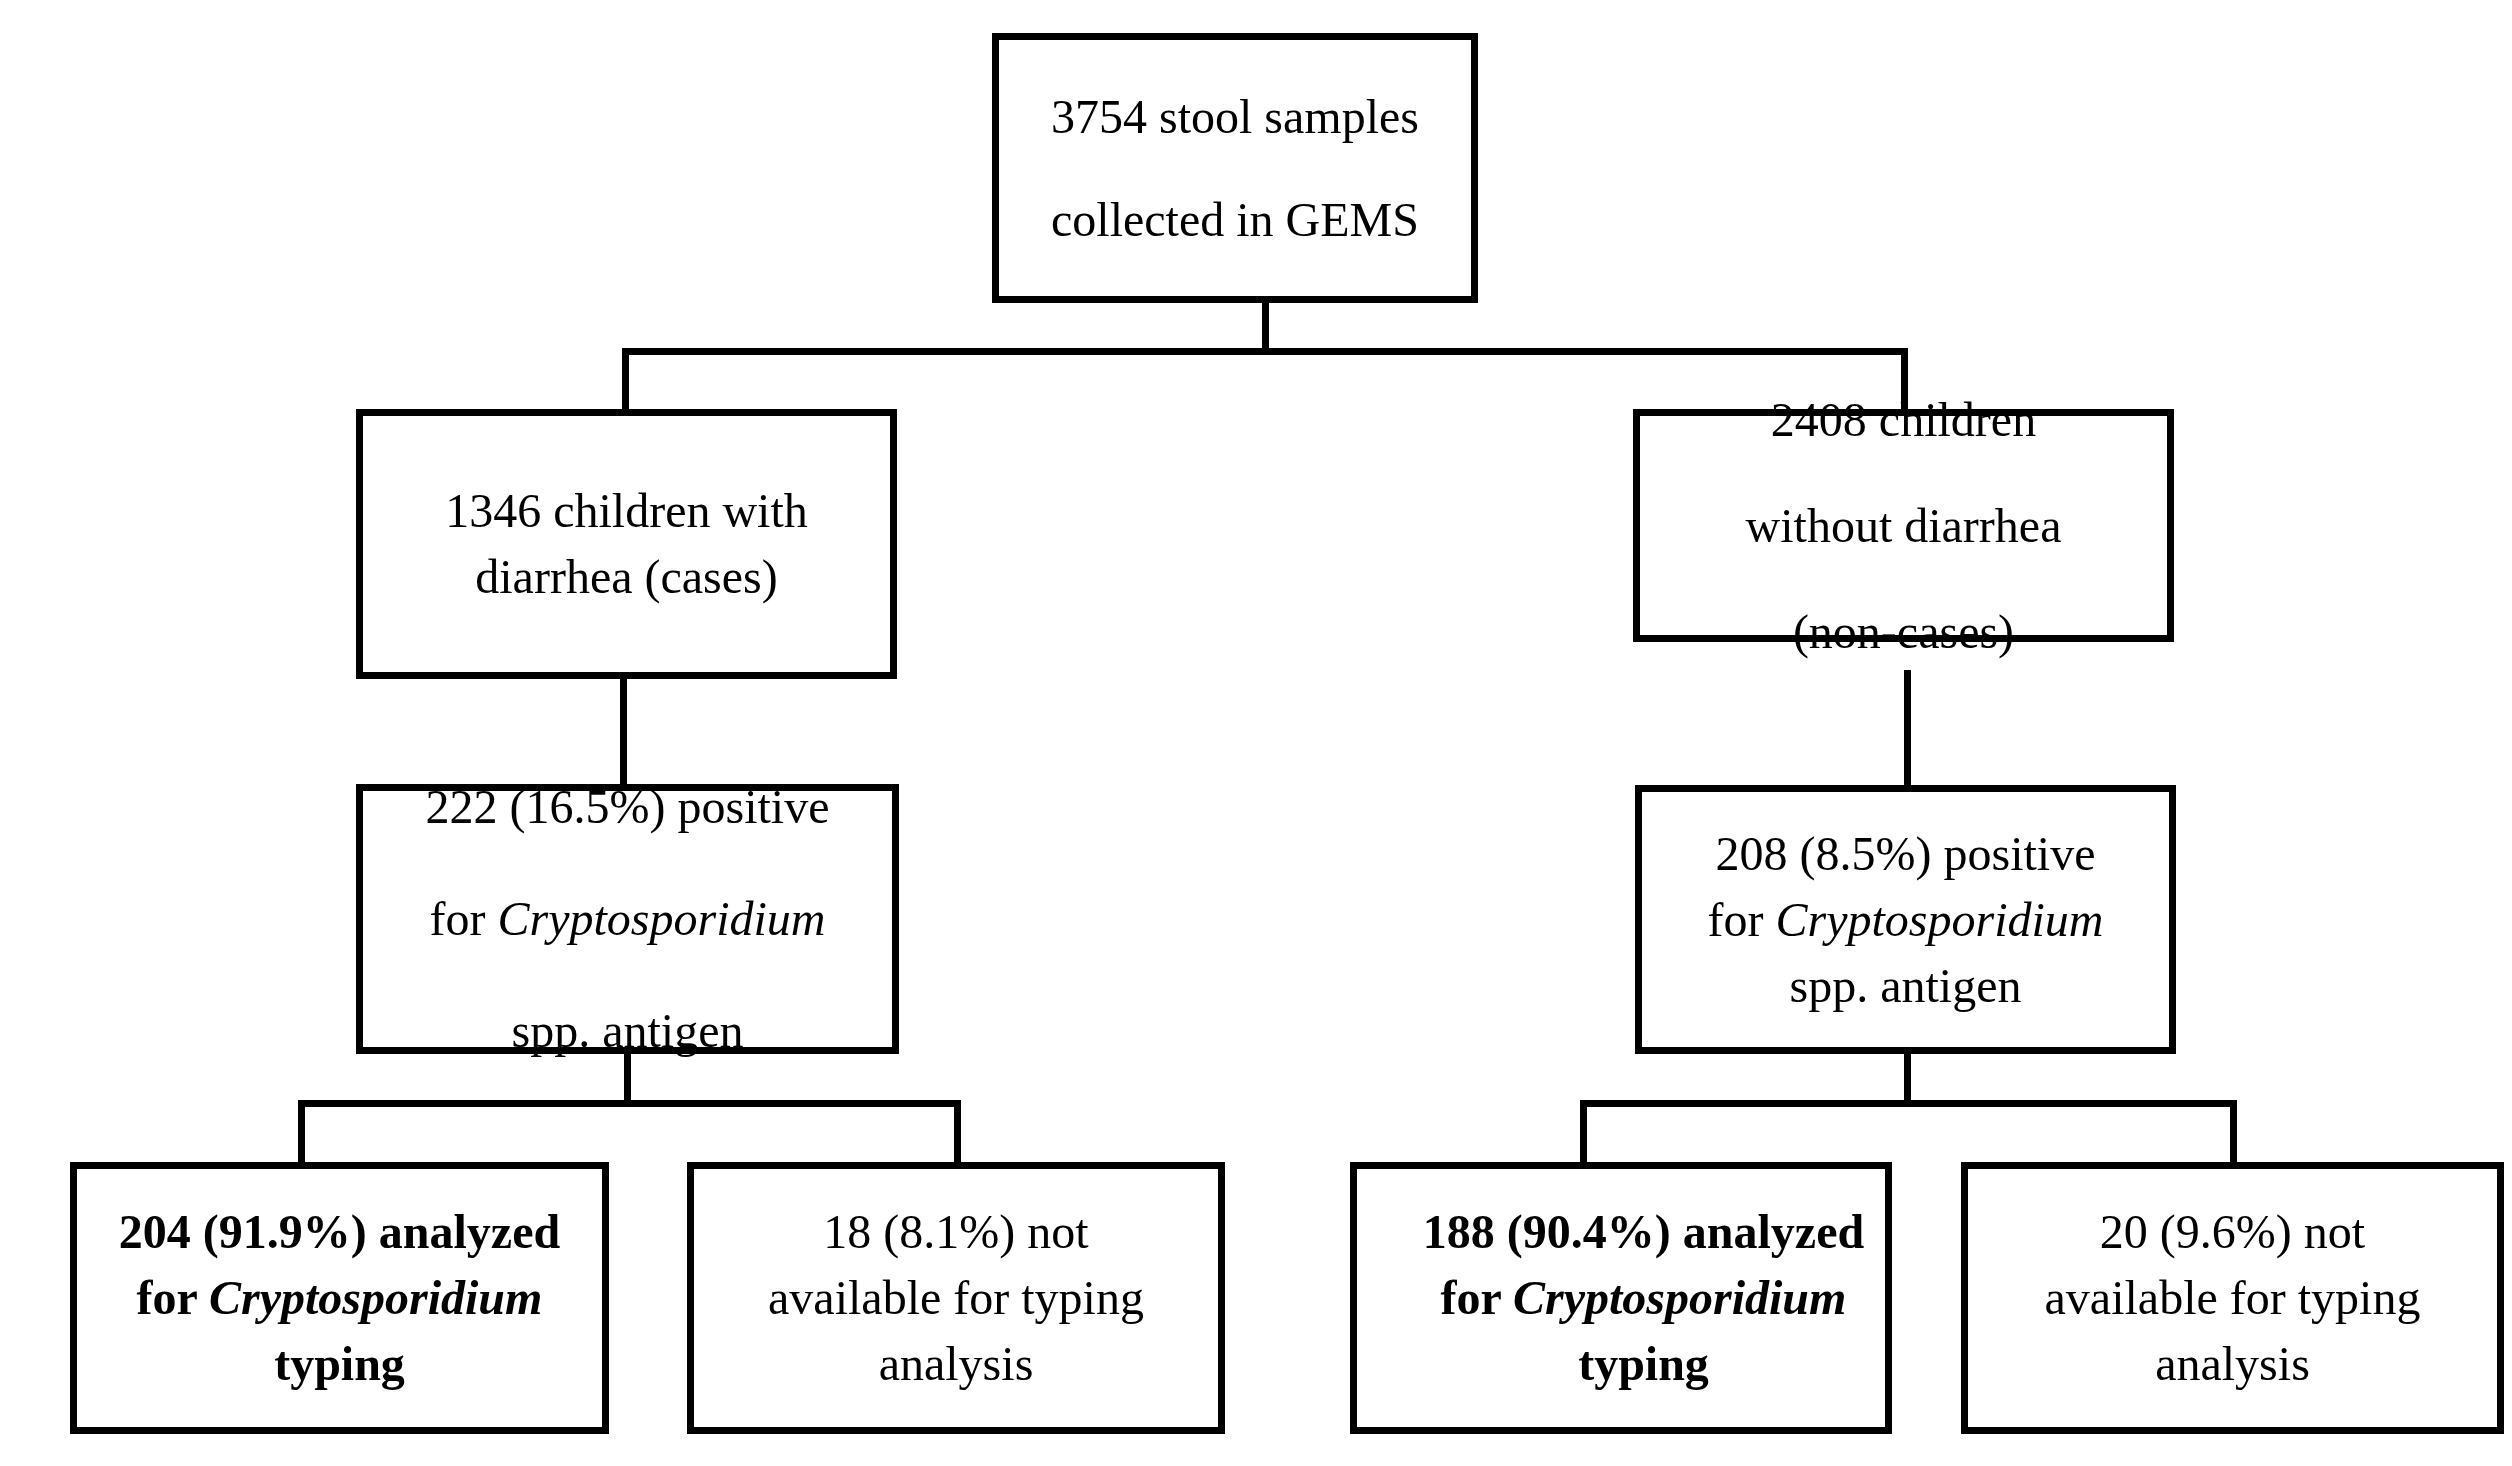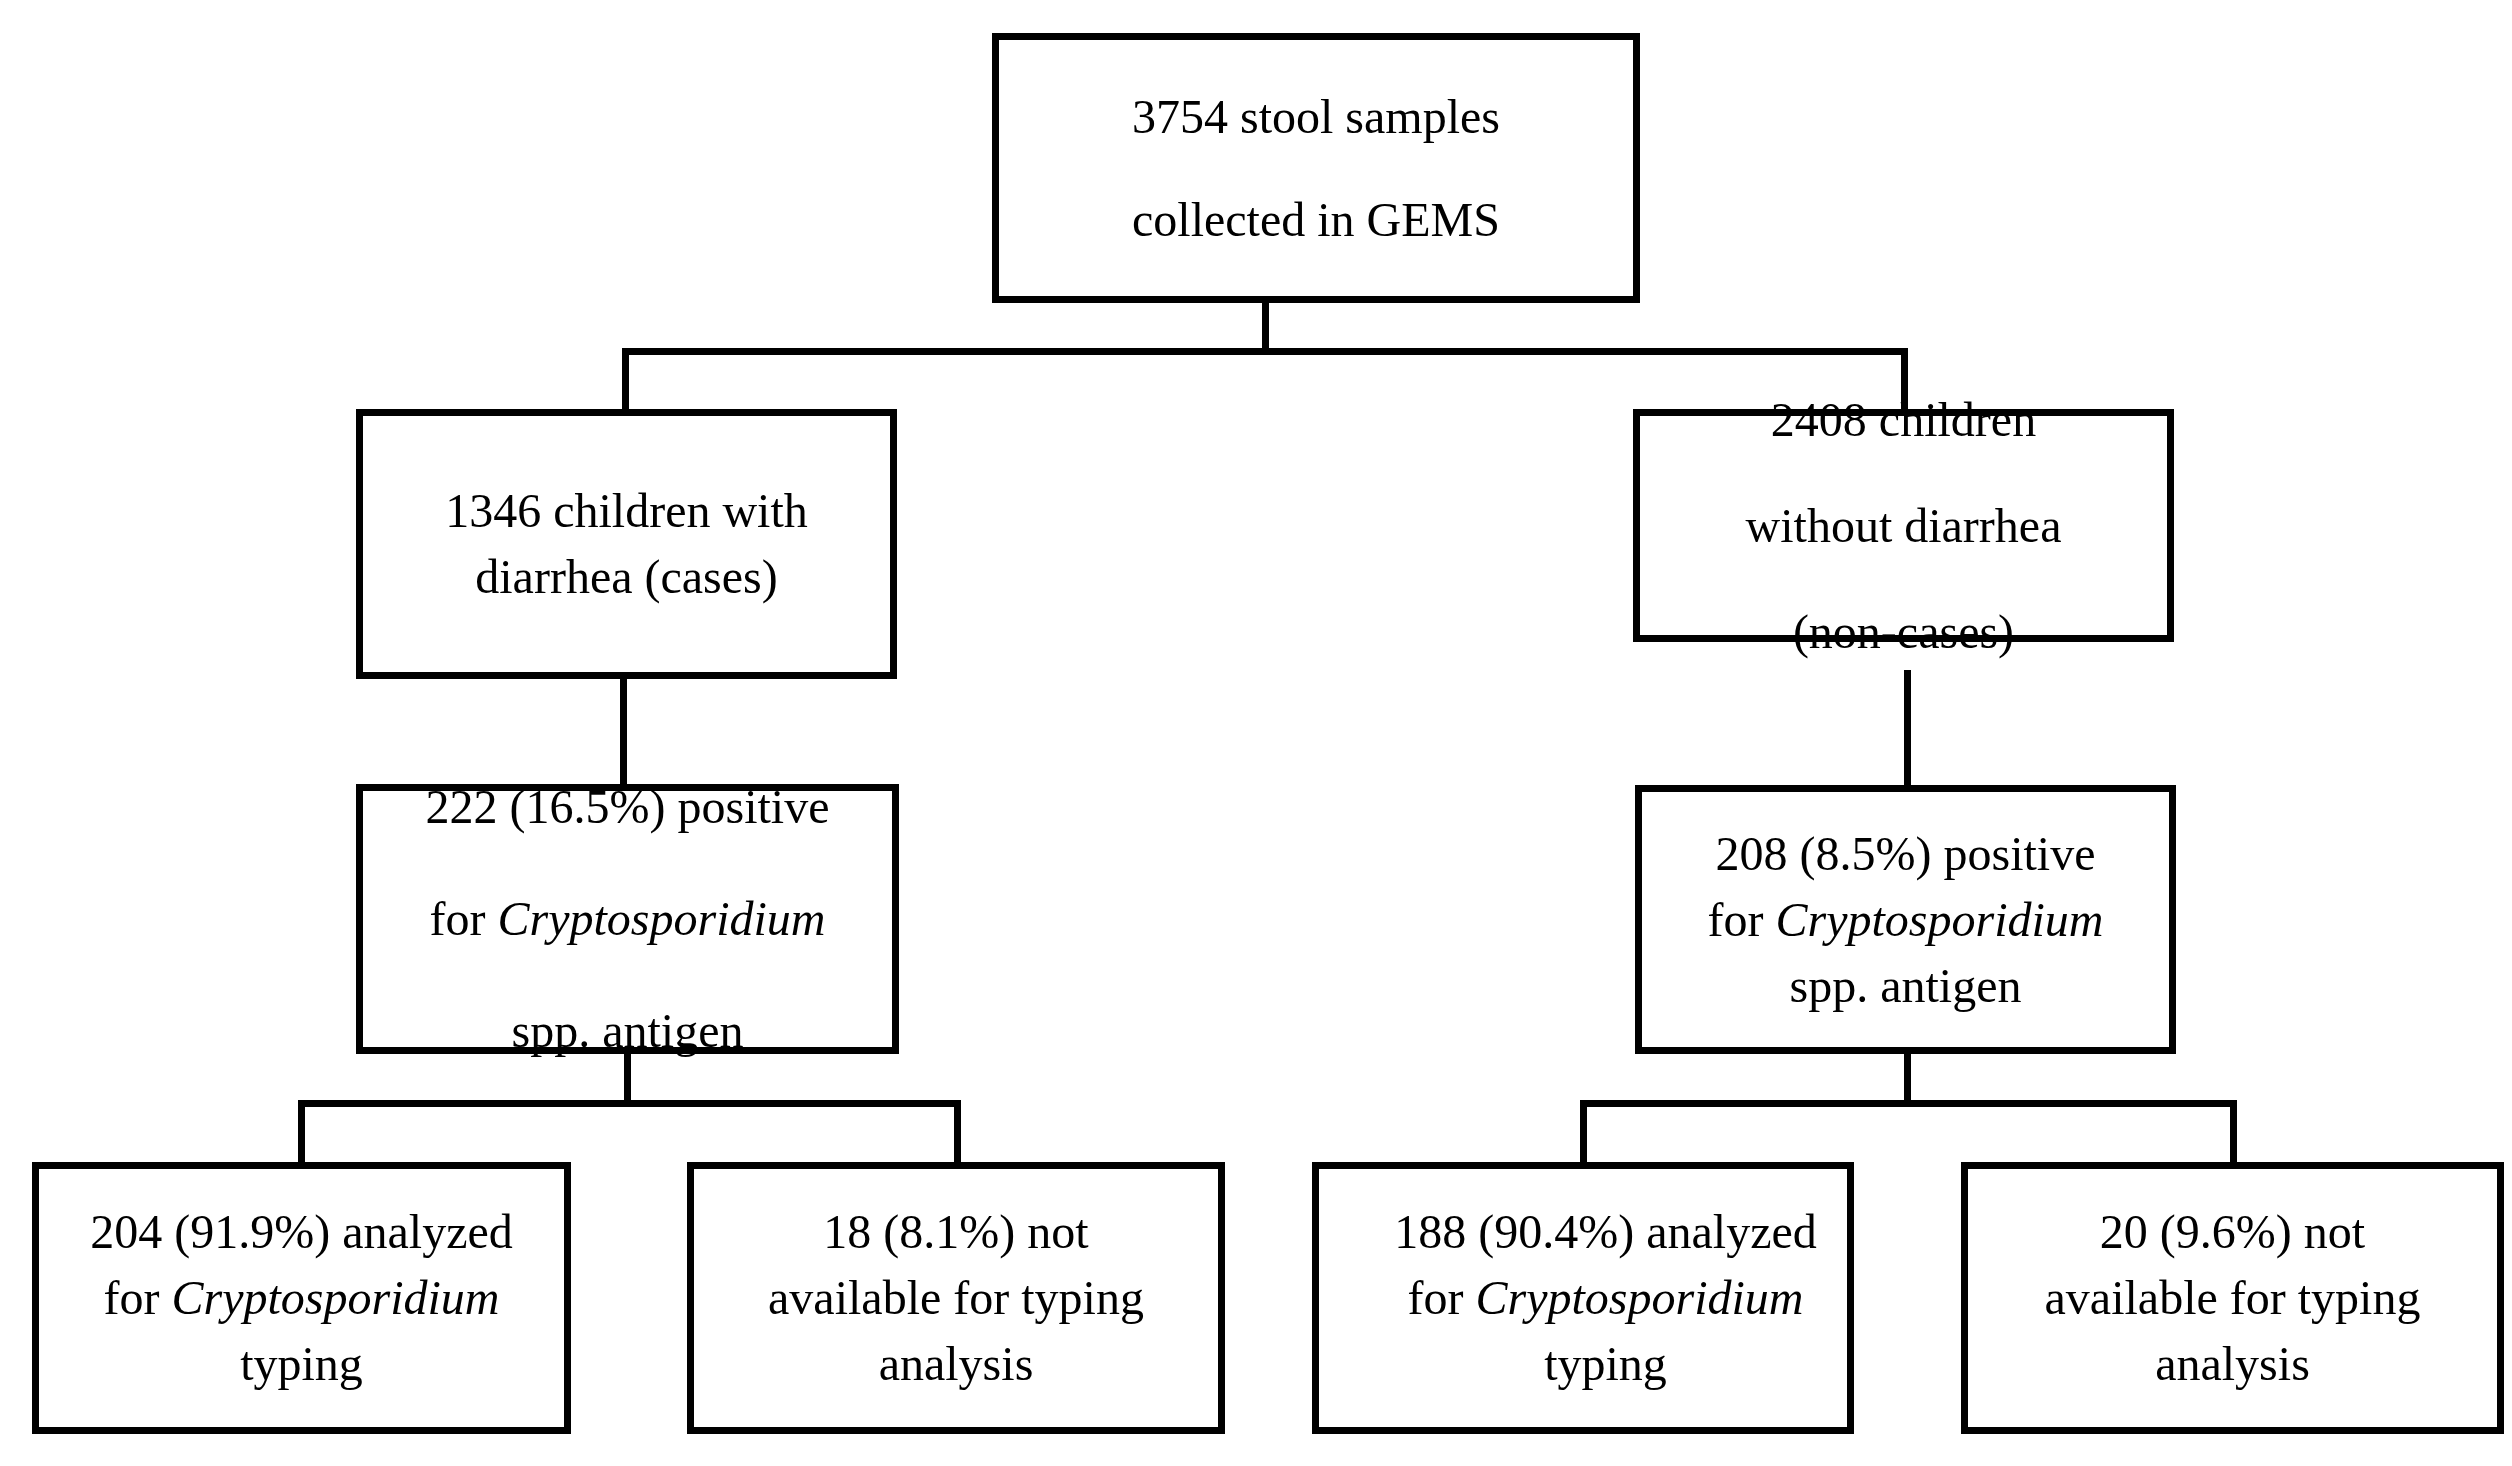--- a/index.html
+++ b/index.html
@@ -23,28 +23,28 @@
     background: #ffffff;
     display: flex;
     flex-direction: column;
     align-items: center;
     justify-content: center;
     text-align: center;
     font-size: 48px;
     line-height: 66px;
     white-space: nowrap;
   }
-  .box.bold { font-weight: normal; }
+  .box.bold { font-weight: bold; margin-left: 38px; }
   .it { font-style: italic; }
   .conn {
     position: absolute;
     background: #000000;
   }
   
-  .b-root          { left: 992px; top: 33px;   width: 648px; height: 270px; gap: 37px; }
+  .b-root          { left: 992px; top: 33px;   width: 486px; height: 270px; gap: 37px; }
   .b-cases         { left: 356px;  top: 409px;  width: 541px; height: 270px; }
   .b-noncases      { left: 1633px; top: 409px;  width: 541px; height: 233px; gap: 40px; }
   .b-cases-pos     { left: 356px;  top: 784px; width: 543px; height: 270px; gap: 46px; }
   .b-noncases-pos  { left: 1635px; top: 785px; width: 541px; height: 269px; }
   .b-cases-typed   { left: 32px;   top: 1162px; width: 539px; height: 272px; }
   .b-cases-not     { left: 687px;  top: 1162px; width: 538px; height: 272px; }
   .b-noncases-typed{ left: 1312px; top: 1162px; width: 542px; height: 272px; padding-left: 45px; }
   .b-noncases-not  { left: 1961px; top: 1162px; width: 543px; height: 272px; }
   
   .c1  { left: 1262px; top: 300px;  width: 6.6px;    height: 55px; }

